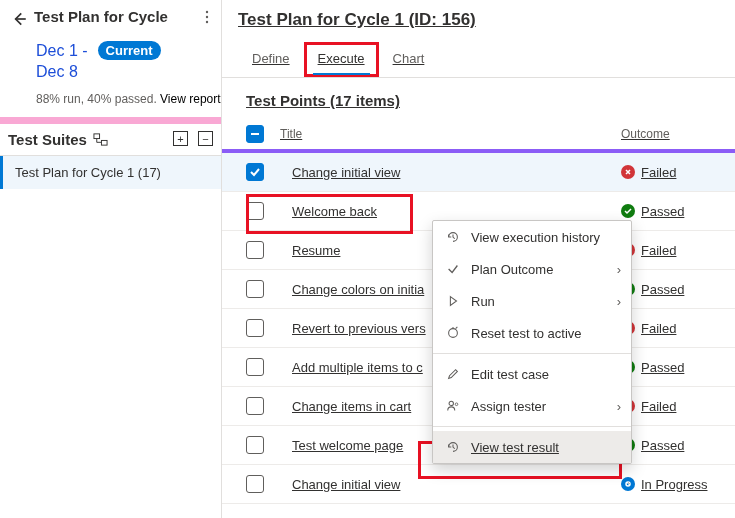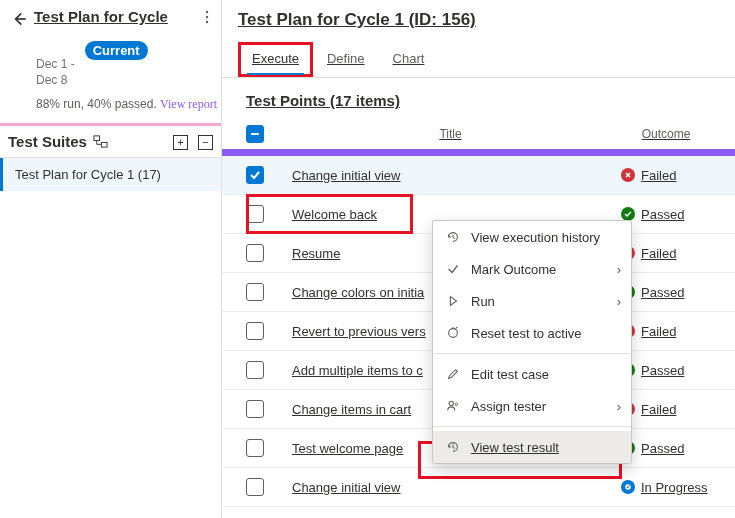--- a/index.html
+++ b/index.html
@@ -1,42 +1,42 @@
 <!DOCTYPE html>
 <html><head>
 <meta charset="utf-8">
 <style>
   * { box-sizing: border-box; margin: 0; padding: 0; }
   body { font-family: "Segoe UI", -apple-system, sans-serif; font-size: 13px; color: #323130; background: #fff; width: 735px; height: 518px; overflow: hidden; }
   .root { display: flex; height: 100%; }
   .left-panel { width: 222px; border-right: 1px solid #e1dfdd; display: flex; flex-direction: column; }
-  .left-header { padding: 8px 10px 6px 10px; display: flex; align-items: flex-start; gap: 6px; text-decoration: underline; }
+  .left-header { padding: 8px 10px 6px 10px; display: flex; align-items: flex-start; gap: 6px; }
   .back-icon { flex: 0 0 auto; cursor: pointer; padding-top: 2px; }
   .left-title-area { flex: 1; }
   .left-title { font-size: 15px; font-weight: 600; }
   .left-sub { padding-left: 36px; margin-top: 4px; display: flex; align-items: flex-start; gap: 10px; }
-  .left-dates { color: #737373; font-size: 12px; line-height: 1.3; margin-top: 16px; }
+  .left-dates { color: #1d4ed8; font-size: 16px; line-height: 1.3; }
   .current-pill { background: #0078d4; color: #fff; font-size: 13px; font-weight: 600; border-radius: 10px; padding: 2px 8px; }
   .left-stats { padding-left: 36px; margin-top: 8px; font-size: 12px; color: #605e5c; line-height: 1.4; }
-  .link { color: #8b5cf6; cursor: pointer; font-family: Liberation Serif, serif; }
+  .link { color: #000000; cursor: pointer; }
   .more-dots { cursor: pointer; color: #605e5c; padding: 2px; }
-  .suites-header { display: flex; align-items: flex-end; border-top: 3px solid #f9a8d4; border-bottom: 1px solid #e1dfdd; padding: 7px 8px; margin-top: 10px; }
+  .suites-header { display: flex; align-items: flex-start; border-top: 7px solid #f9a8d4; border-bottom: 1px solid #e1dfdd; padding: 7px 8px; margin-top: 10px; }
   .suites-title { font-size: 15px; font-weight: 600; flex: 1; display: flex; align-items: center; gap: 6px; }
   .suite-row { display: flex; align-items: center; padding: 9px 12px; background: #eff6fc; border-left: 3px solid #0078d4; font-size: 13px; cursor: pointer; }
   .right-panel { flex: 1; display: flex; flex-direction: column; text-decoration: underline; }
   .right-header { padding: 10px 16px 4px 16px; }
   .right-title { font-size: 17px; font-weight: 600; }
   .tabs { display: flex; border-bottom: 1px solid #e1dfdd; margin-top: 8px; padding: 0 16px; }
   .tab { padding: 9px 14px 10px 14px; cursor: pointer; color: #605e5c; position: relative; }
   .tab.active { color: #323130; }
   .tab.active::after { content: ""; position: absolute; left: 6px; right: 6px; bottom: -1px; height: 2px; background: #0078d4; }
   .hl-red-tab { border: 3px solid #e81123; padding: 6px 11px 8px 11px; }
   .content { padding: 14px 0 0 0; overflow: hidden; }
   .section-title { font-size: 15px; font-weight: 600; padding: 0 12px 10px 24px; }
-  .table-head { display: flex; align-items: center; padding: 6px 24px; color: #605e5c; font-size: 12px; border-bottom: 7px solid #8b5cf6; text-align: center; }
+  .table-head { display: flex; align-items: center; padding: 6px 24px; color: #605e5c; font-size: 12px; border-bottom: 4px solid #8b5cf6; }
   .col-check { width: 34px; display: flex; align-items: center; }
   .col-title { flex: 1; }
   .col-outcome { width: 90px; }
   .row { display: flex; align-items: center; padding: 10px 24px; border-bottom: 1px solid #edebe9; font-size: 13px; position: relative; gap: 12px; }
   .row.selected { background: #eff6fc; }
   .chk { width: 18px; height: 18px; border: 1px solid #605e5c; border-radius: 3px; display: flex; align-items: center; justify-content: center; }
   .chk.checked { background: #0078d4; border-color: #0078d4; color: #fff; }
   .chk.header { background: #0078d4; border-color: #0078d4; color: #fff; border-radius: 3px; }
   .chk.header::after { content:""; width:8px; height:2px; background:#fff; }
   .outcome-cell { display: flex; align-items: center; gap: 6px; }
@@ -105,22 +105,22 @@
     <div class="suite-row">
       <span>Test Plan for Cycle 1 (17)</span>
     </div>
   </div>
 
   <div class="right-panel">
     <div class="right-header">
       <div class="right-title">Test Plan for Cycle 1 (ID: 156)</div>
     </div>
     <div class="tabs">
+      <div class="tab"><span>Define</span></div>
       <div class="tab active hl-red-tab"><span>Execute</span></div>
-      <div class="tab"><span>Define</span></div>
       <div class="tab"><span>Chart</span></div>
     </div>
 
     <div class="content">
       <div class="section-title">Test Points (17 items)</div>
 
       <div class="table-head">
         <div class="col-check">
             <div class="chk header"></div>
           </div>
@@ -278,21 +278,21 @@
         </svg>
       </span>
       <span>View execution history</span>
     </div>
     <div class="ctx-item">
       <span class="icon">
         <svg width="14" height="14" viewBox="0 0 16 16">
           <path d="M3 8 L7 12 L13 4" stroke="#605e5c" stroke-width="1.5" fill="none"></path>
         </svg>
       </span>
-      <span>Mark Outcome</span>
+      <span>Plan Outcome</span>
       <span class="ctx-chevron">›</span>
     </div>
     <div class="ctx-item">
       <span class="icon">
         <svg width="14" height="14" viewBox="0 0 16 16">
           <path d="M5 3 L12 8 L5 13 Z" fill="none" stroke="#605e5c" stroke-width="1.2"></path>
         </svg>
       </span>
       <span>Run</span>
       <span class="ctx-chevron">›</span>

